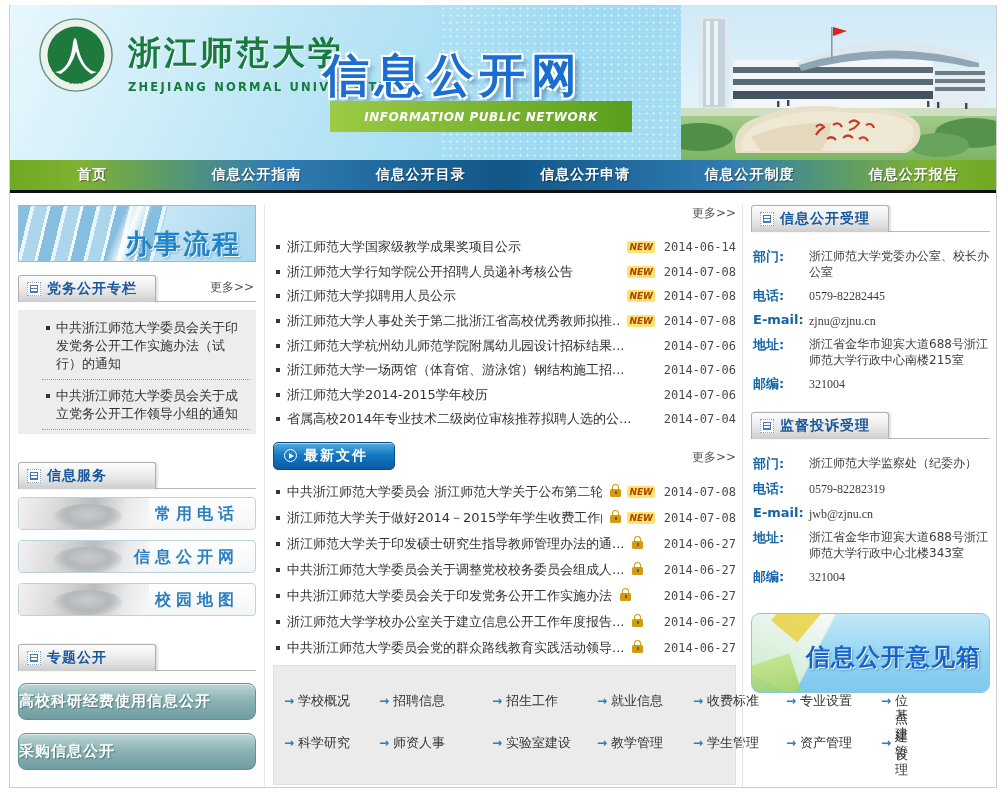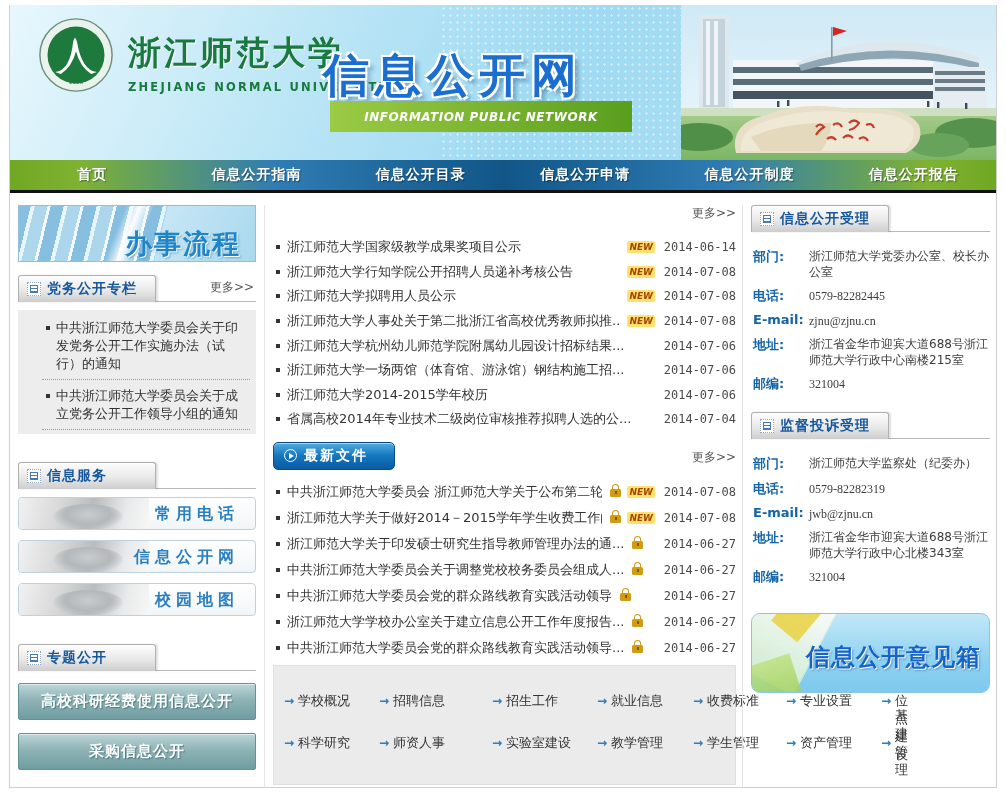--- a/index.html
+++ b/index.html
@@ -64,22 +64,22 @@
   .party-item:last-child { border-bottom:1px dotted #9a9a9a; }
   .sq-bullet { width:4px; height:4px; background:#333; margin:7px 6px 0 2px; flex:none; }
   .party-item span { font-size:13px; color:#333; line-height:18px; }
   .svc-btn { position:relative; height:33px; border:1px solid #bdd2de; border-radius:4px; margin-bottom:10px;
     background:linear-gradient(#ffffff,#f2f5f7); overflow:hidden; cursor:pointer; }
   .svc-art { position:absolute; left:0; top:0; bottom:0; width:130px;
     background:linear-gradient(105deg,#f2f2f2 0%,#d9d9d9 30%,#b9bcbe 55%,#e9eaeb 80%,#f7f7f7 100%); }
   .svc-art::after { content:""; position:absolute; left:34px; top:6px; width:70px; height:26px; border-radius:50%;
     background:radial-gradient(ellipse at 50% 40%,#c9ccce 0%,#b4b8ba 45%,rgba(244,244,244,0) 75%); }
   .svc-btn span { position:absolute; right:16px; top:6px; font-size:16px; font-weight:bold; color:#2a7fc0; letter-spacing:5px; }
-  .special-btn { height:37px; border:1px solid #639296; border-radius:2px; margin-bottom:13px;
-    background:linear-gradient(#bcd6d8,#8fb3b6 45%,#6f9da1); display:flex; align-items:center; justify-content:center;
+  .special-btn { height:37px; border:1px solid #639296; border-radius:8px; margin-bottom:13px;
+    background:linear-gradient(#bcd6d8,#8fb3b6 45%,#6f9da1); display:flex; align-items:center; 
     cursor:pointer; box-shadow:inset 0 1px 0 #dfecee; }
   .special-btn span { color:#fff; font-size:15px; font-weight:bold; letter-spacing:1px; text-shadow:1px 1px 1px #4a7a7e; }
 
   
   .main-head { display:flex; align-items:flex-end; margin-bottom:9px; }
   .main-tab { height:28px; padding:0 26px 0 10px; border-radius:5px; border:1px solid #0a4c88;
     background:linear-gradient(#55acde,#1478c0 48%,#0a5aa4); display:flex; align-items:center;
     box-shadow:inset 0 1px 0 rgba(255,255,255,.5); }
   .play-icon { width:13px; height:13px; border:1px solid #fff; border-radius:50%; margin-right:7px; position:relative; flex:none; }
   .play-icon::before { content:""; position:absolute; left:4px; top:3px; border-left:5px solid #fff;
@@ -383,21 +383,21 @@
         <div class="row">
           <span class="sq-bullet"></span>
           <span class="row-title">中共浙江师范大学委员会关于调整党校校务委员会组成人...</span>
           <span class="lock"></span>
           <span class="row-right">
                 <span class="row-date">2014-06-27</span>
               </span>
         </div>
         <div class="row">
           <span class="sq-bullet"></span>
-          <span class="row-title">中共浙江师范大学委员会党的群众路线教育实践活动领导</span>
+          <span class="row-title">中共浙江师范大学委员会关于印发党务公开工作实施办法</span>
           <span class="lock"></span>
           <span class="row-right">
                 <span class="row-date">2014-06-27</span>
               </span>
         </div>
         <div class="row">
           <span class="sq-bullet"></span>
           <span class="row-title">浙江师范大学学校办公室关于建立信息公开工作年度报告...</span>
           <span class="lock"></span>
           <span class="row-right">

